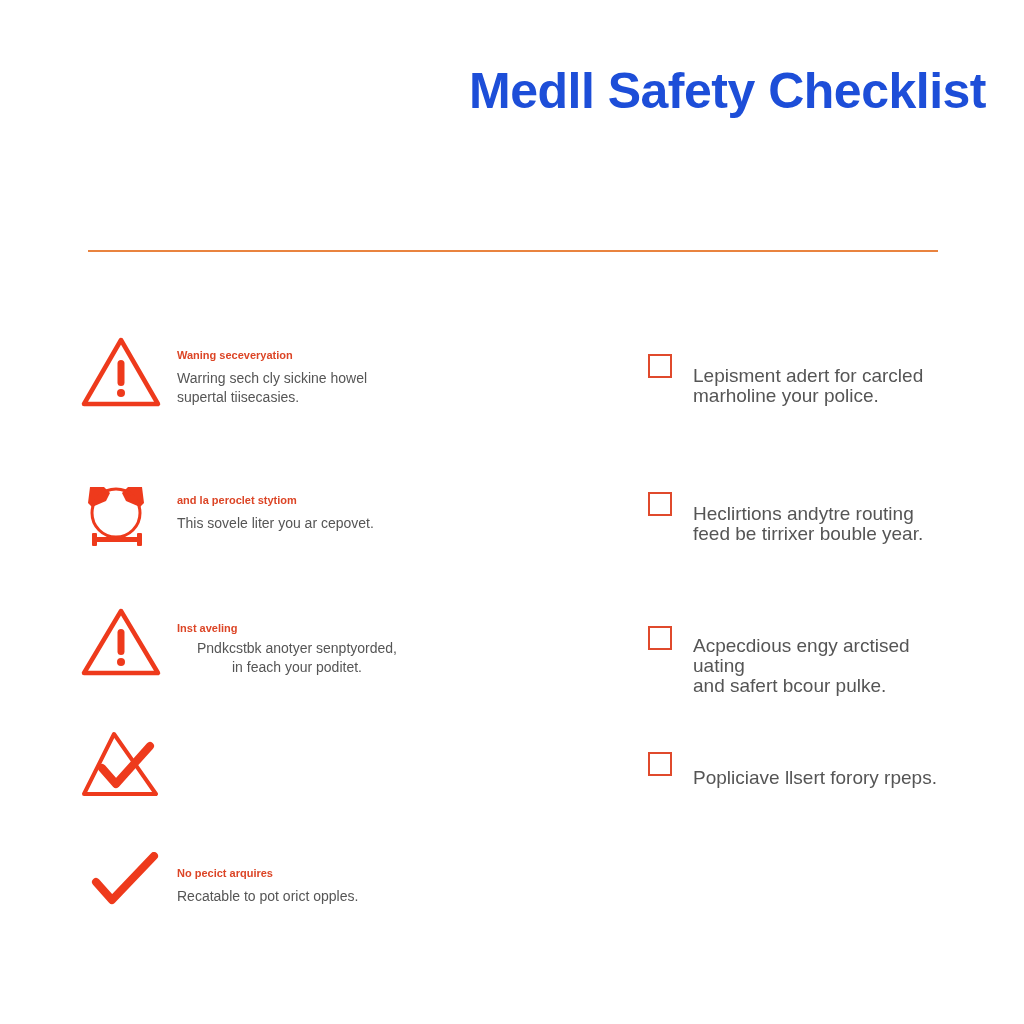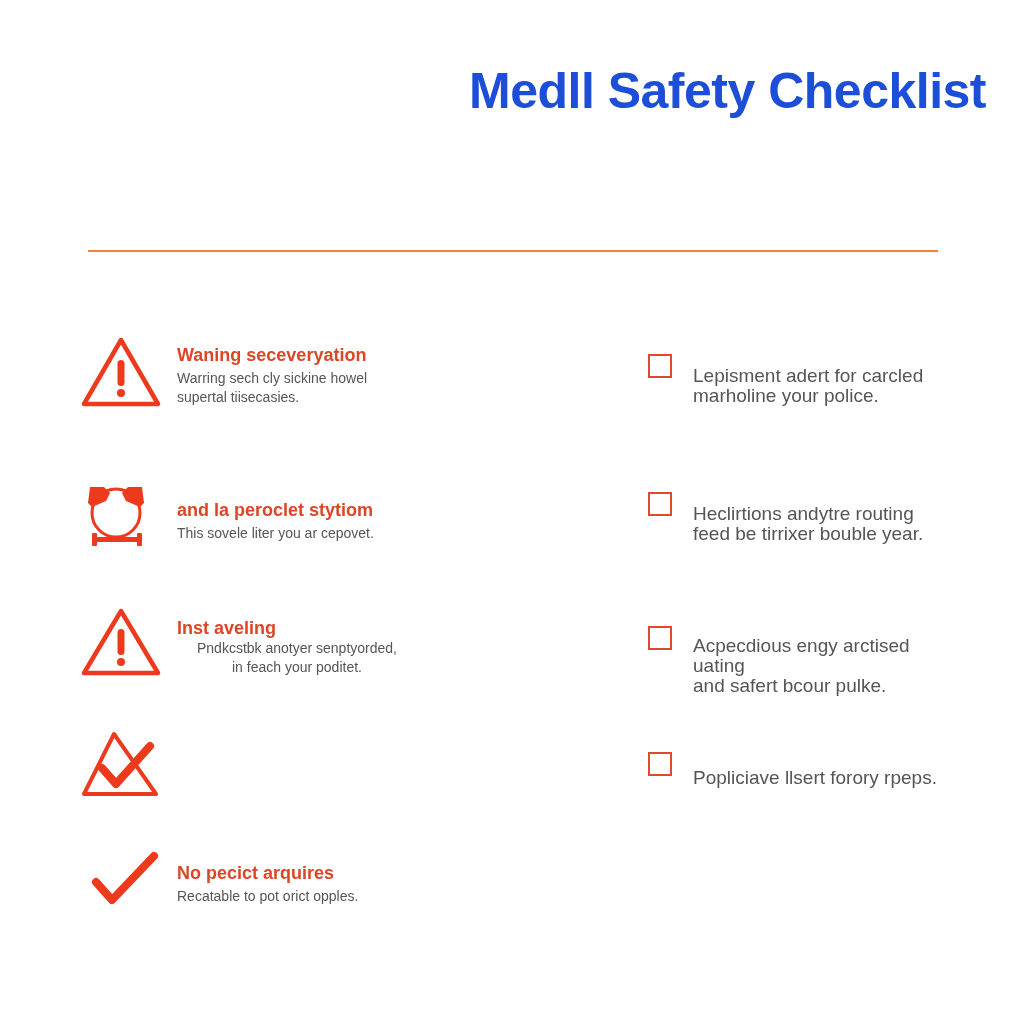--- a/index.html
+++ b/index.html
@@ -46,21 +46,21 @@
       width: 82px;
       height: 72px;
     }
     .left-item .text {
       position: absolute;
       left: 97px;
       top: 0;
       width: 240px;
     }
     .item-title {
-      font-size: 18px;
+      font-size: 11px;
       font-weight: bold;
       color: #dc4526;
       line-height: 22px;
       white-space: nowrap;
     }
     .item-desc {
       font-size: 14px;
       color: #555555;
       line-height: 19px;
       margin-top: 3px;
@@ -121,21 +121,21 @@
     <svg width="82" height="66" viewBox="0 0 82 66">
       <path d="M10 4 L24 4 L30 10 L26 18 L12 24 L8 20 Z" fill="#ee3a1c"></path>
       <path d="M62 4 L48 4 L42 10 L46 18 L60 24 L64 20 Z" fill="#ee3a1c"></path>
       <circle cx="36" cy="30" r="24" fill="none" stroke="#ee3a1c" stroke-width="3"></circle>
       <rect x="14" y="54" width="46" height="5" fill="#ee3a1c"></rect>
       <rect x="12" y="50" width="5" height="13" rx="1" fill="#ee3a1c"></rect>
       <rect x="57" y="50" width="5" height="13" rx="1" fill="#ee3a1c"></rect>
     </svg>
   </span>
   <div class="text">
-    <div class="item-title" style="margin-top:16px;">and la peroclet stytiom</div>
+    <div class="item-title" style="margin-top:6px;">and la peroclet stytiom</div>
     <div class="item-desc">This sovele liter you ar cepovet.</div>
   </div>
 </div>
 
 <div class="left-item" style="top:607px;">
   <span class="icon">
     <svg width="82" height="72" viewBox="0 0 82 72">
       <path d="M41 4 L78 66 L4 66 Z" fill="none" stroke="#ee3a1c" stroke-width="4.5" stroke-linejoin="round"></path>
       <rect x="37.5" y="22" width="7" height="26" rx="3.5" fill="#ee3a1c"></rect>
       <circle cx="41" cy="55" r="4" fill="#ee3a1c"></circle>

